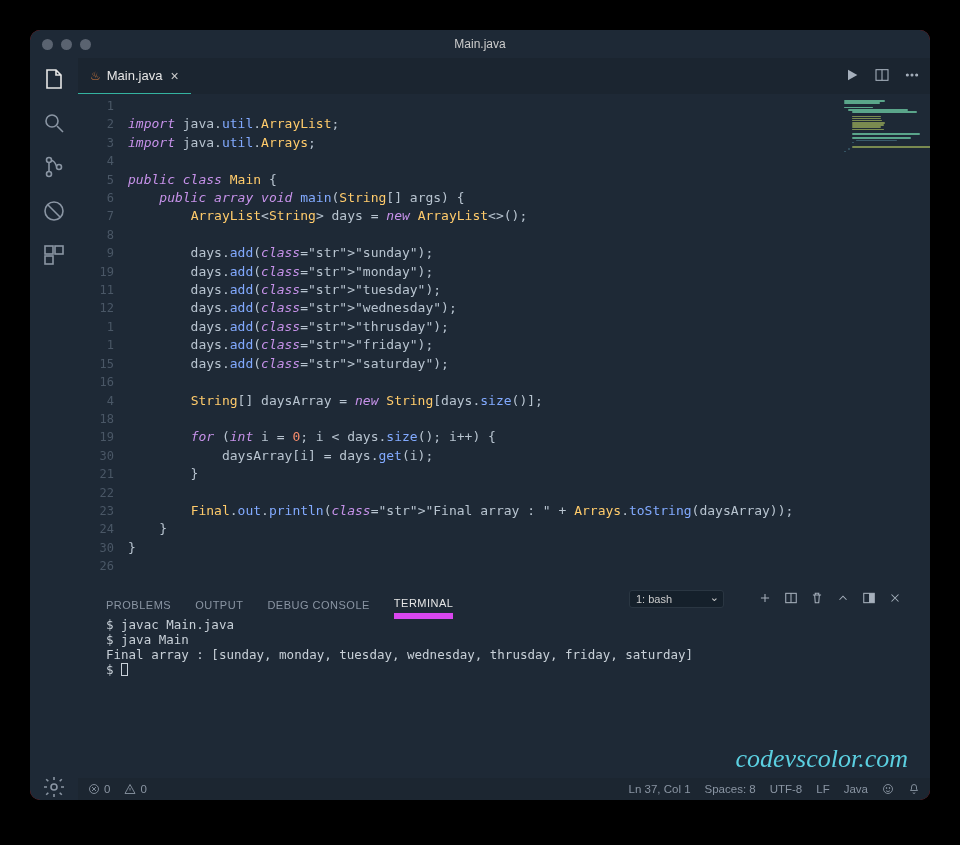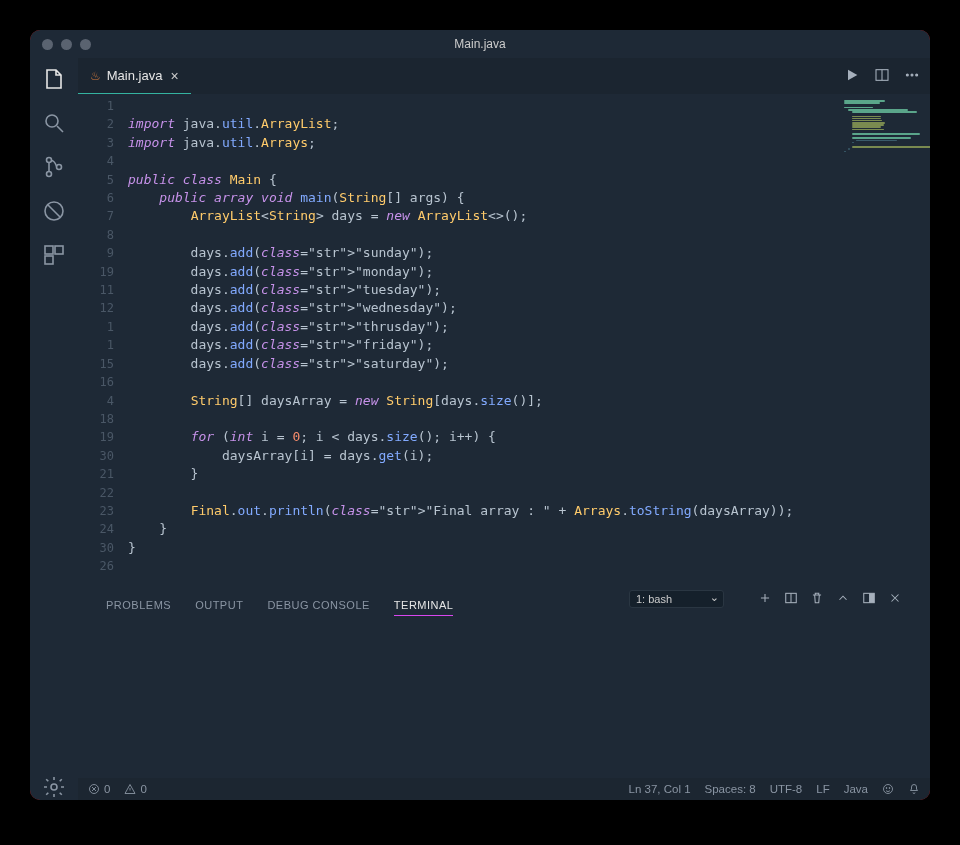--- a/index.html
+++ b/index.html
@@ -161,21 +161,21 @@
   display: flex;
   align-items: center;
   padding: 0 28px;
   height: 32px;
   gap: 24px;
   font-family: -apple-system, sans-serif;
   font-size: 11px;
   color: #8a95a3;
 }
 .panel-tab { letter-spacing: 0.5px; cursor: pointer; margin-top: 12px; }
-.panel-tab.active { color: #e6e6e6; border-bottom: 1px solid #d946ef; padding-bottom: 4px; margin-bottom: -5px; }
+.panel-tab.active { color: #e6e6e6; border-bottom: 6px solid #d946ef; padding-bottom: 4px; margin-bottom: -5px; }
 .panel-tabs .spacer { flex: 1; }
 .terminal-selector {
   font-size: 11px;
   background: #15202b;
   border: 1px solid #2a3642;
   color: #ccc;
   padding: 2px 16px 2px 6px;
   border-radius: 3px;
   position: relative;
   min-width: 95px;
@@ -416,20 +416,26 @@
                 </svg></span>
             <span><svg viewBox="0 0 24 24">
                   <rect x="3" y="4" width="18" height="16"></rect>
                   <path d="M13 4v16"></path>
                   <rect x="13" y="4" width="8" height="16" fill="currentColor" stroke="none"></rect>
                 </svg></span>
             <span><svg viewBox="0 0 24 24">
                   <path d="M6 6l12 12M18 6L6 18"></path>
                 </svg></span>
           </div>
+        </div>
+        <div class="terminal-output"><span>$ javac Main.java</span>
+<span>$ java Main</span>
+<span>Final array : [sunday, monday, tuesday, wednesday, thrusday, friday, saturday]</span>
+<span>$ </span><span class="cursor-block"></span>
+          <div class="watermark">codevscolor.com</div>
         </div>
       </div>
 
       <div class="statusbar">
         <span>
             <svg viewBox="0 0 24 24">
               <circle cx="12" cy="12" r="9"></circle>
               <path d="M8 8l8 8M16 8l-8 8"></path>
             </svg>
             <span>0</span>

